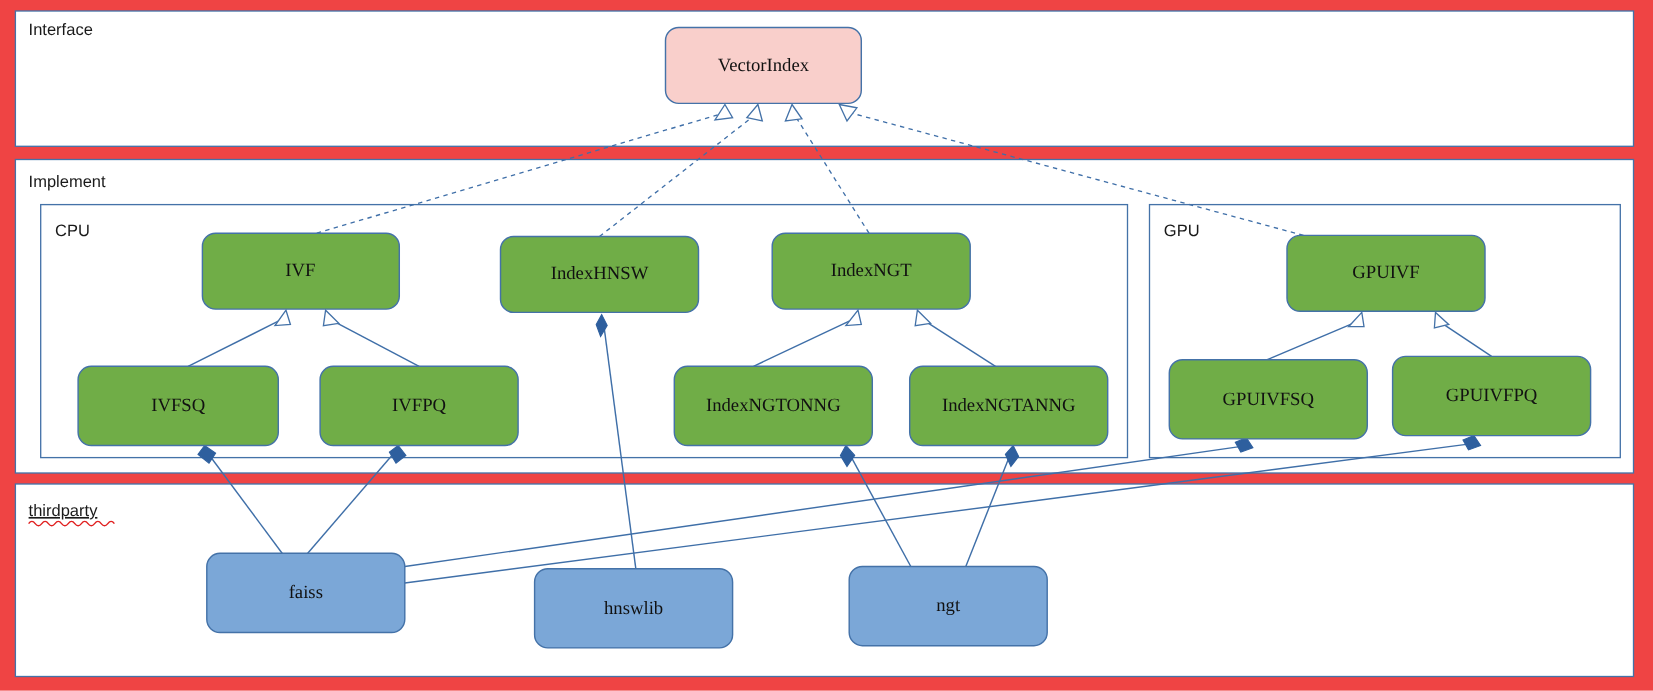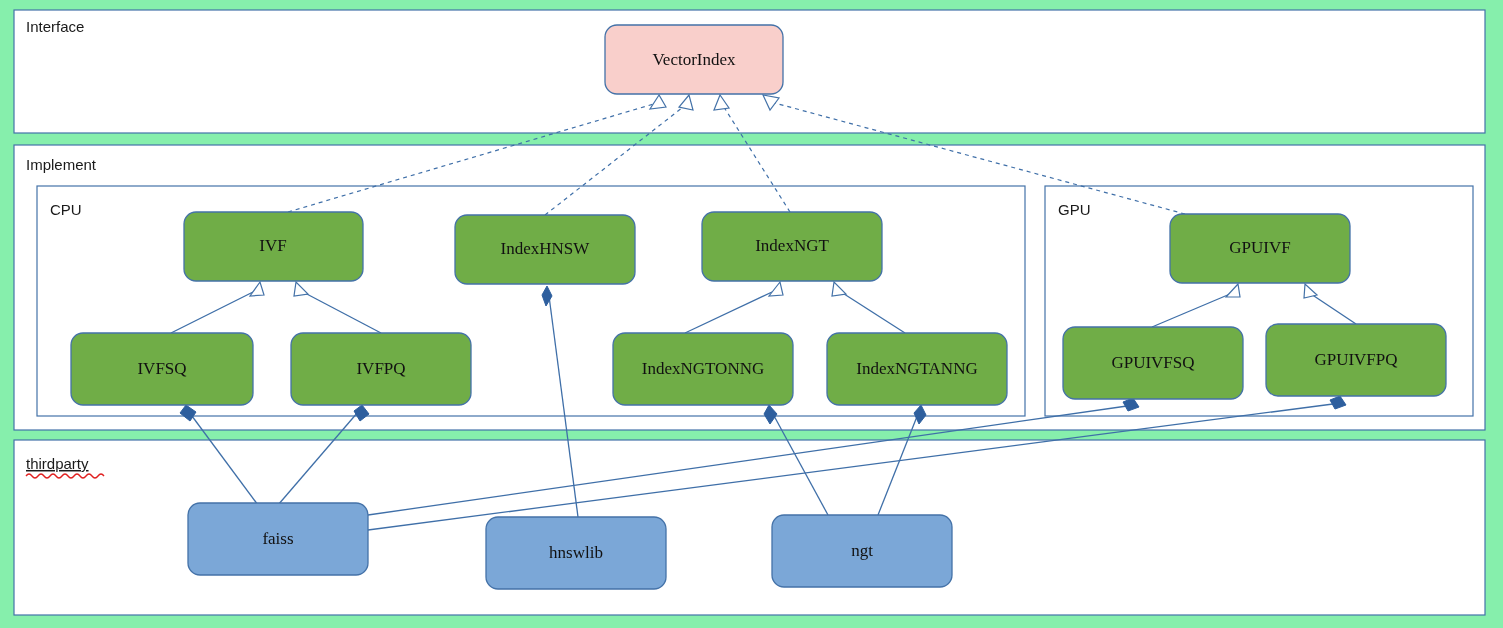--- a/index.html
+++ b/index.html
@@ -7,21 +7,21 @@
     padding: 0;
     background: #ffffff;
   }
   body {
     font-family: "Liberation Sans", sans-serif;
   }
   #diagram-root {
     position: relative;
     width: 1503px;
     height: 628px;
-    background: #86efac;
+    background: #ef4444;
     overflow: hidden;
   }
   svg.canvas {
     position: absolute;
     left: 0;
     top: 0;
     width: 1503px;
     height: 628px;
     display: block;
   }

